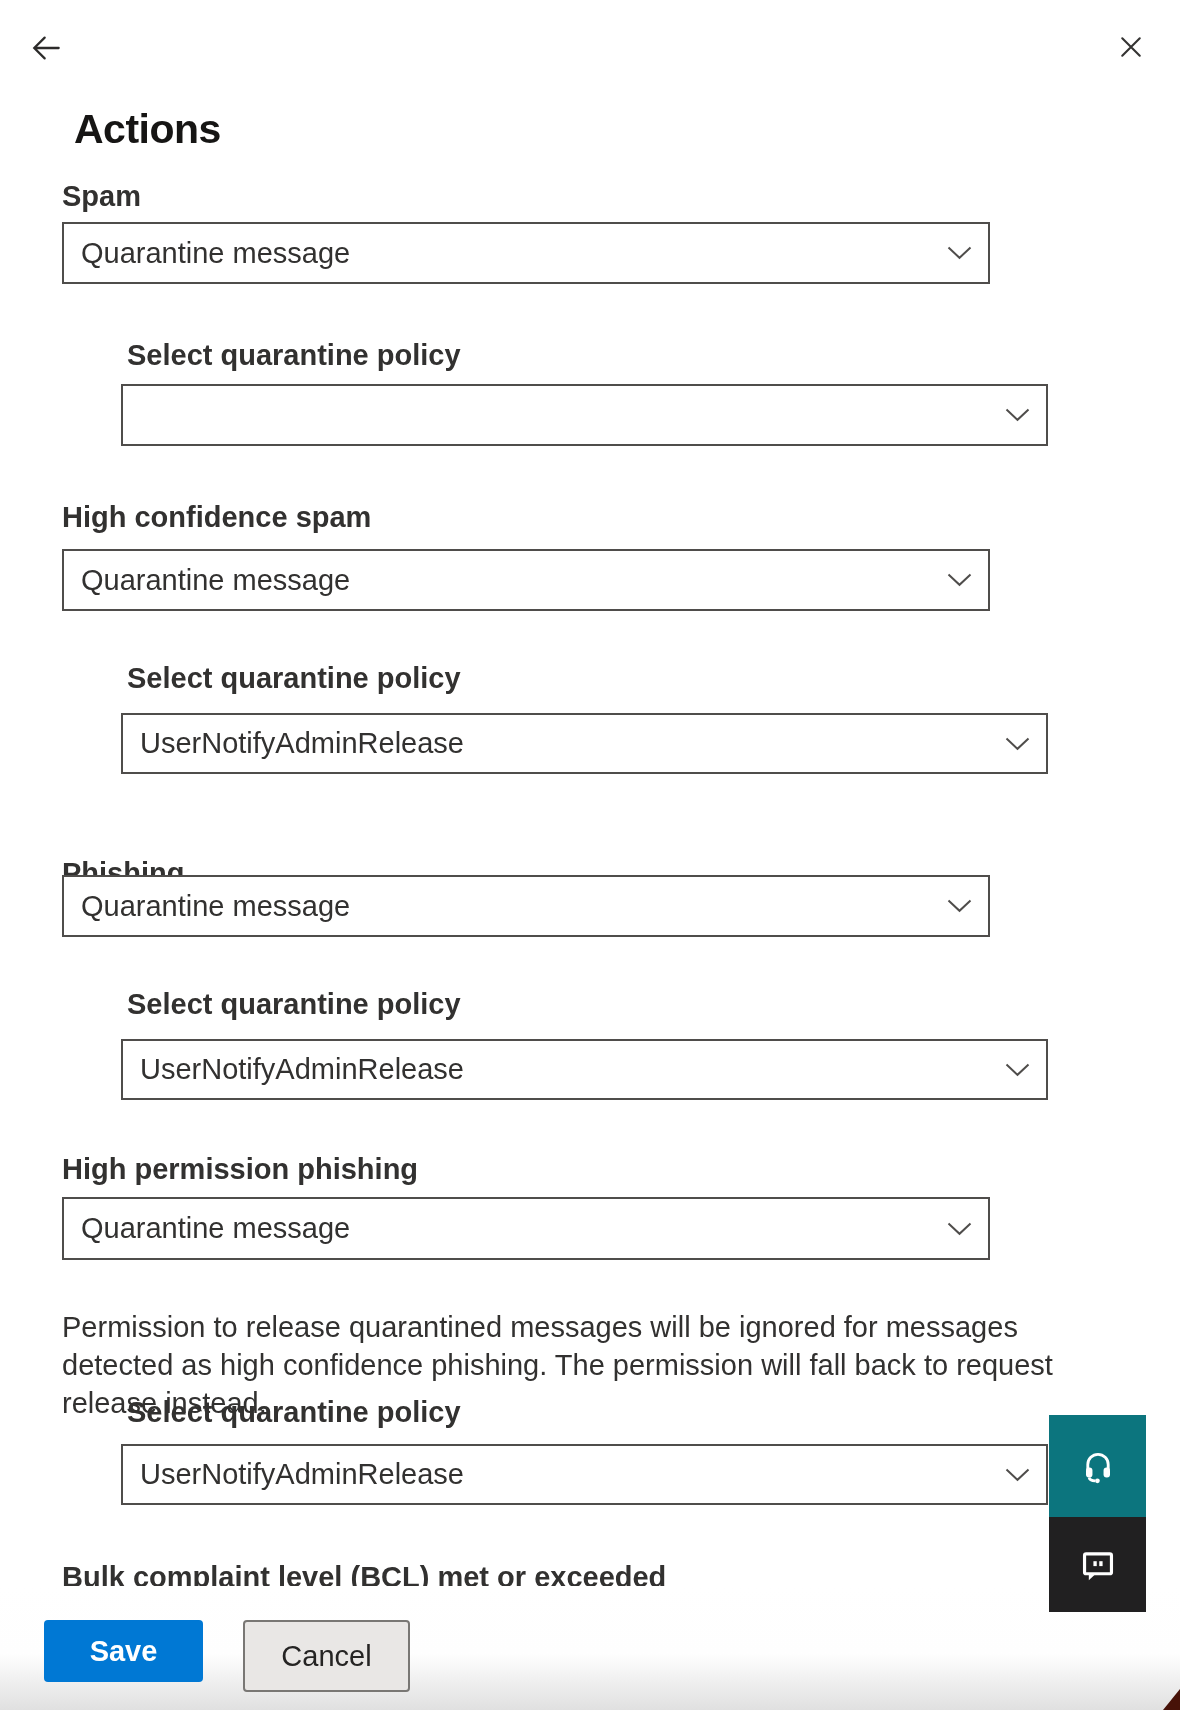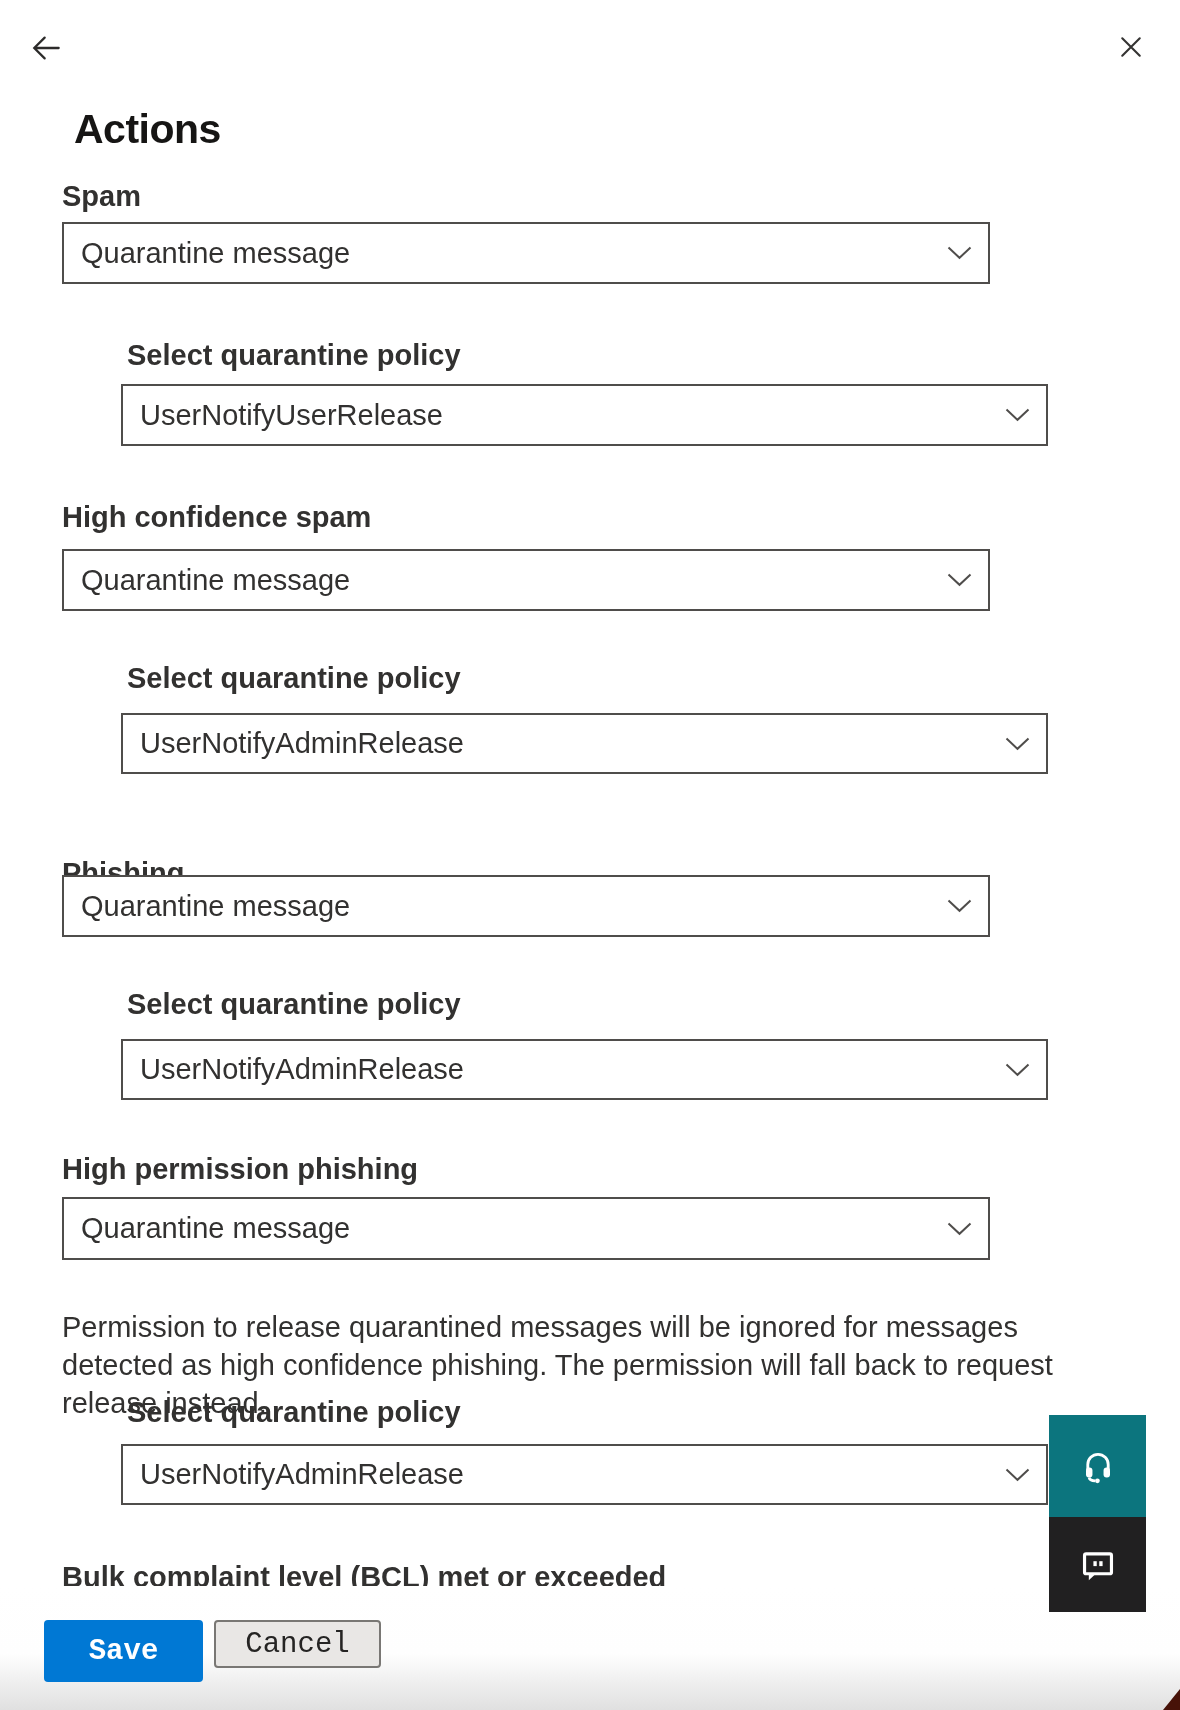--- a/index.html
+++ b/index.html
@@ -28,29 +28,29 @@
   .dd-val{
     font-size:29px;font-weight:400;color:#323130;padding-left:17px;white-space:nowrap;
   }
   .chev{position:absolute;right:16px;top:50%;transform:translateY(-50%);}
   .footer{
     left:0;top:1586px;width:1180px;height:124px;z-index:5;
     background:linear-gradient(180deg,#ffffff 0%,#fefefe 55%,#e0e0e0 100%);
   }
   .btn{
     position:absolute;box-sizing:border-box;border-radius:4px;
-    font-family:Liberation Mono, monospace;
+    font-family:Liberation Sans, sans-serif;
     font-size:29px;display:flex;align-items:center;justify-content:center;cursor:pointer;
   }
   .btn-save{
     left:44px;top:34px;width:159px;height:62px;
     background:#0078d4;color:#ffffff;border:none;font-weight:700;
   }
   .btn-cancel{
-    left:214px;top:34px;width:167px;height:48px;
+    left:243px;top:34px;width:167px;height:72px;
     background:#e9e7e5;color:#252423;border:2px solid #797774;font-weight:400;
   }
   .float-btn{
     width:97px;display:flex;align-items:center;justify-content:center;
     border:none;cursor:pointer;z-index:8;position:absolute;left:1049px;
   }
   .corner{
     position:absolute;right:0;bottom:0;width:17px;height:21px;z-index:9;
     background:#471208;clip-path:polygon(100% 0,100% 100%,0 100%);
   }
@@ -73,21 +73,20 @@
 
 <div class="abs lbl" style="left:62px;top:177px;">Spam</div>
 <div class="abs dd" style="left:62px;top:222px;width:928px;height:62px;">
   <span class="dd-val">Quarantine message</span>
   <svg class="chev" width="25" height="14" viewBox="0 0 25 14">
     <path d="M1.5 1.5 L12.5 11.8 L23.5 1.5" fill="none" stroke="#4f4d4b" stroke-width="2"></path>
   </svg>
 </div>
 <div class="abs lbl" style="left:127px;top:336px;">Select quarantine policy</div>
 <div class="abs dd" style="left:121px;top:384px;width:927px;height:62px;">
-  <span class="dd-val">UserNotifyUserRelease</span>
   <svg class="chev" width="25" height="14" viewBox="0 0 25 14">
     <path d="M1.5 1.5 L12.5 11.8 L23.5 1.5" fill="none" stroke="#4f4d4b" stroke-width="2"></path>
   </svg>
 </div>
 
 <div class="abs lbl" style="left:62px;top:498px;">High confidence spam</div>
 <div class="abs dd" style="left:62px;top:549px;width:928px;height:62px;">
   <span class="dd-val">Quarantine message</span>
   <svg class="chev" width="25" height="14" viewBox="0 0 25 14">
     <path d="M1.5 1.5 L12.5 11.8 L23.5 1.5" fill="none" stroke="#4f4d4b" stroke-width="2"></path>

